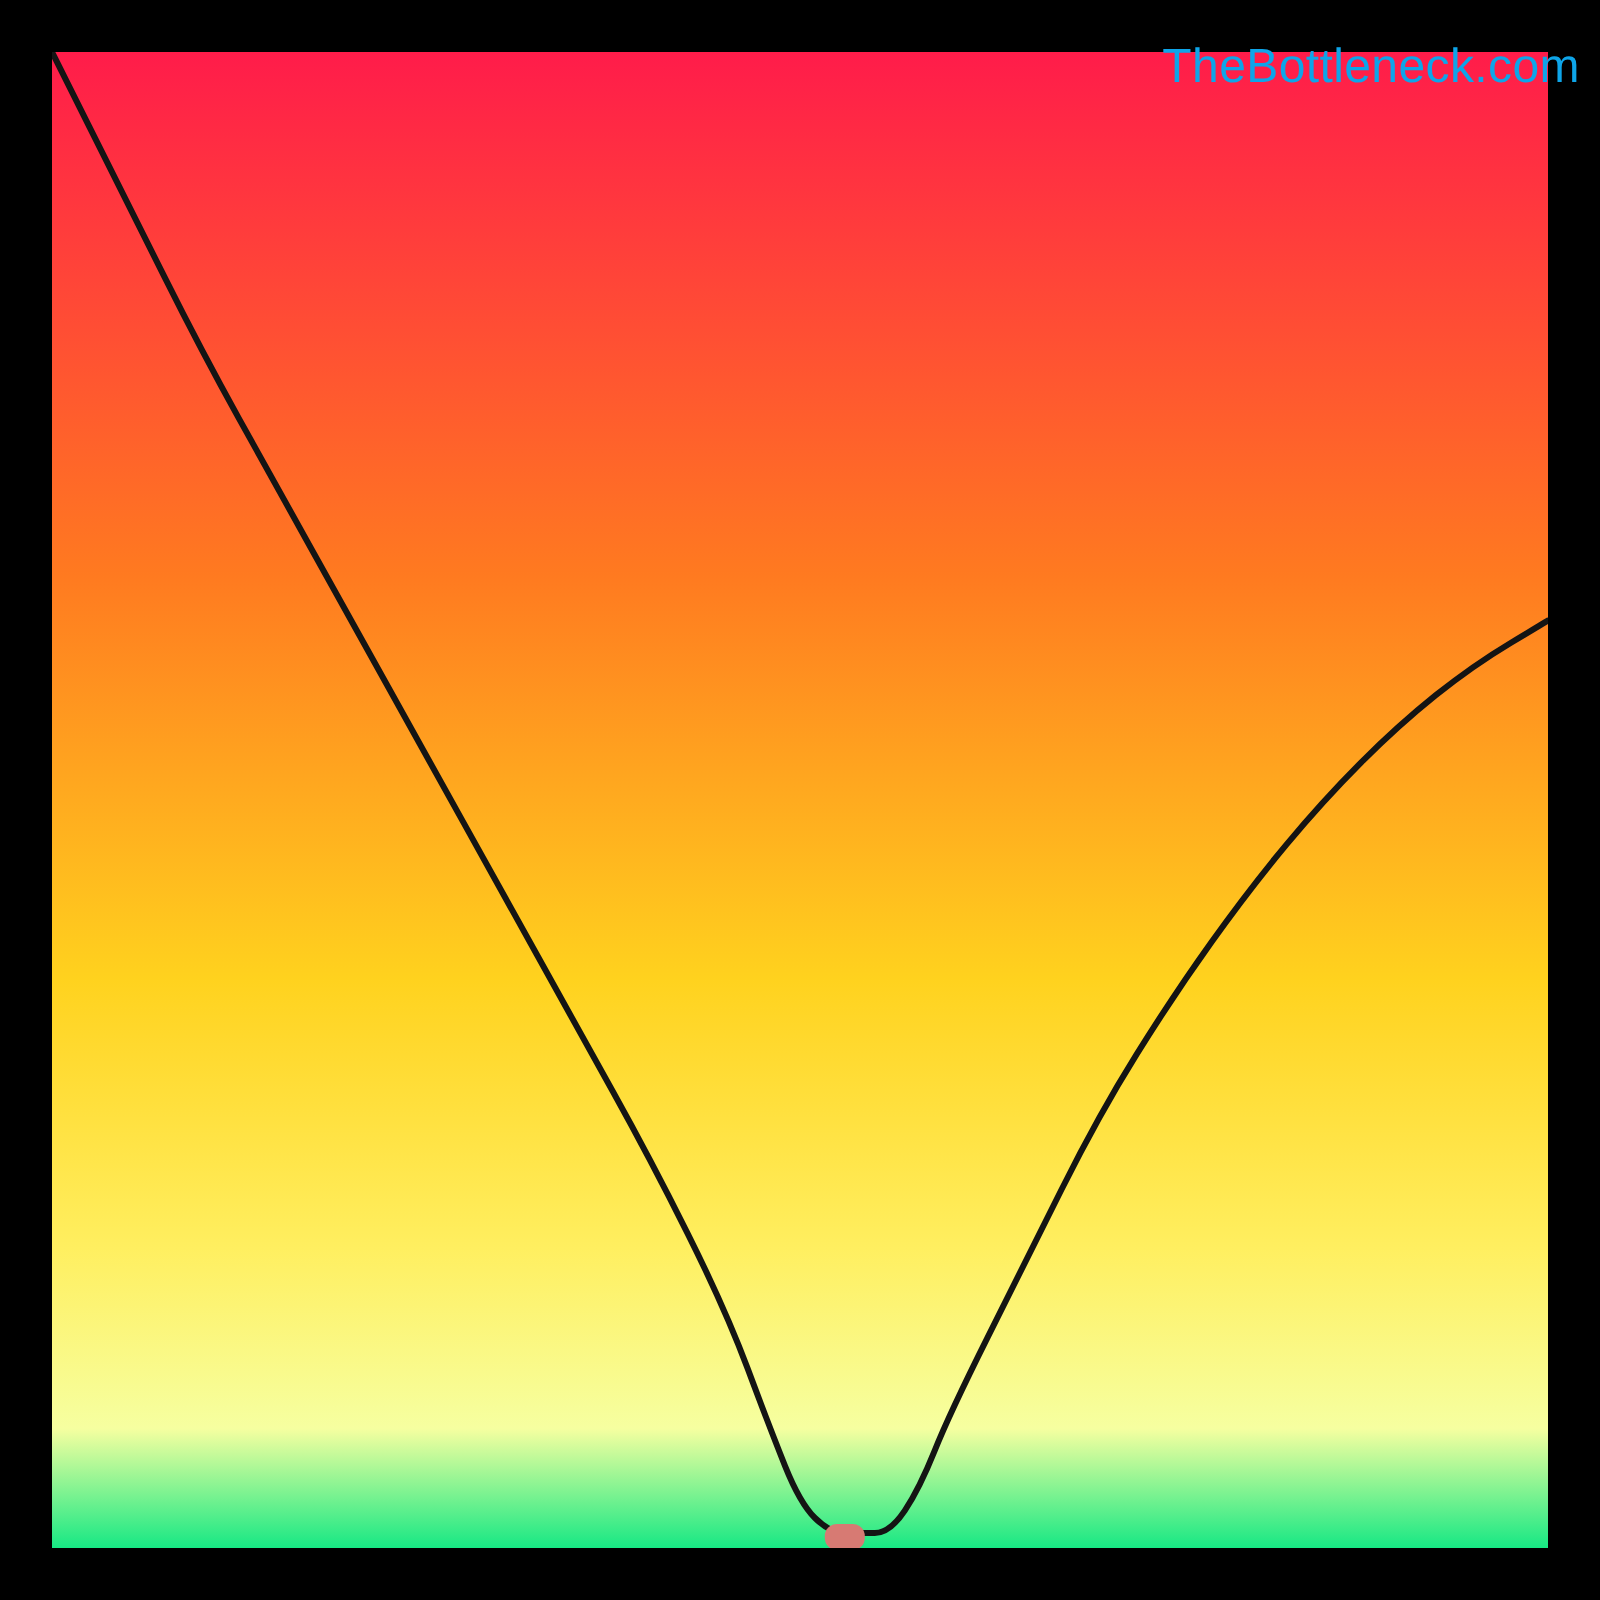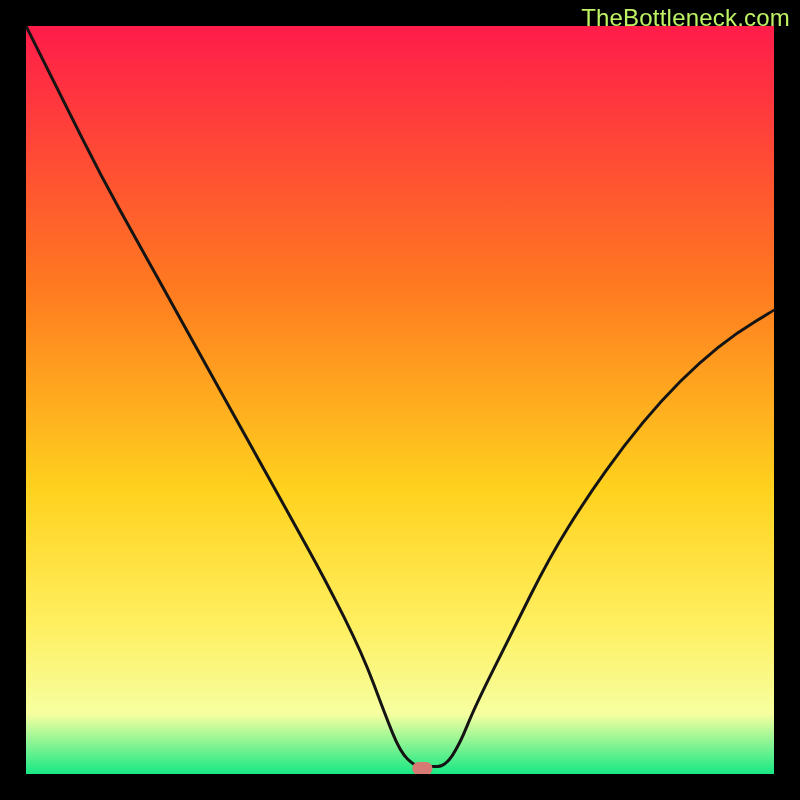--- a/index.html
+++ b/index.html
@@ -12,23 +12,23 @@
     overflow: hidden;
   }
   .frame {
     position: relative;
     width: 800px;
     height: 800px;
     background: #000;
   }
   .attribution {
     position: absolute;
-    top: 4px;
+    top: 20px;
     right: 10px;
-    color: #bef264;
+    color: #0ea5e9;
     font-size: 24px;
     font-weight: 500;
     letter-spacing: 0.2px;
     z-index: 10;
   }
   .plot-wrap {
     position: absolute;
     
     left: 26px;
     top: 26px;

